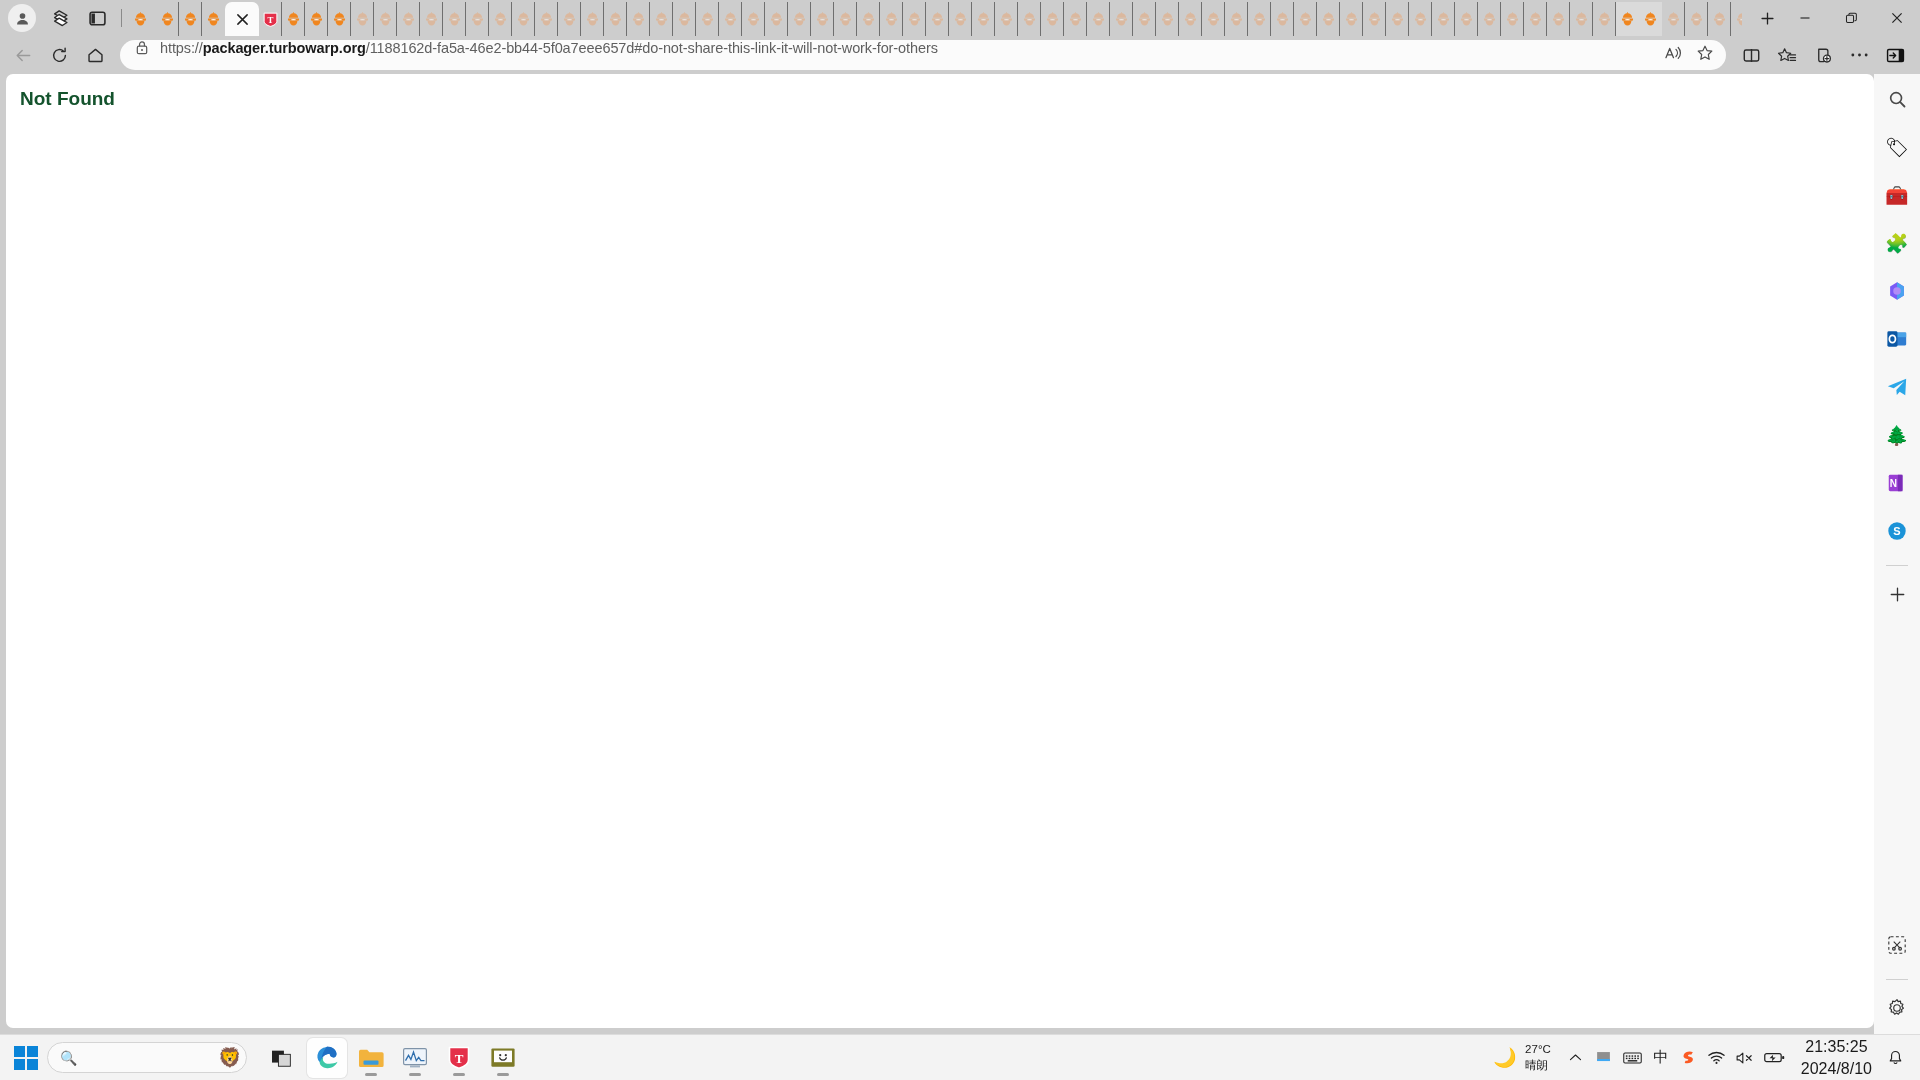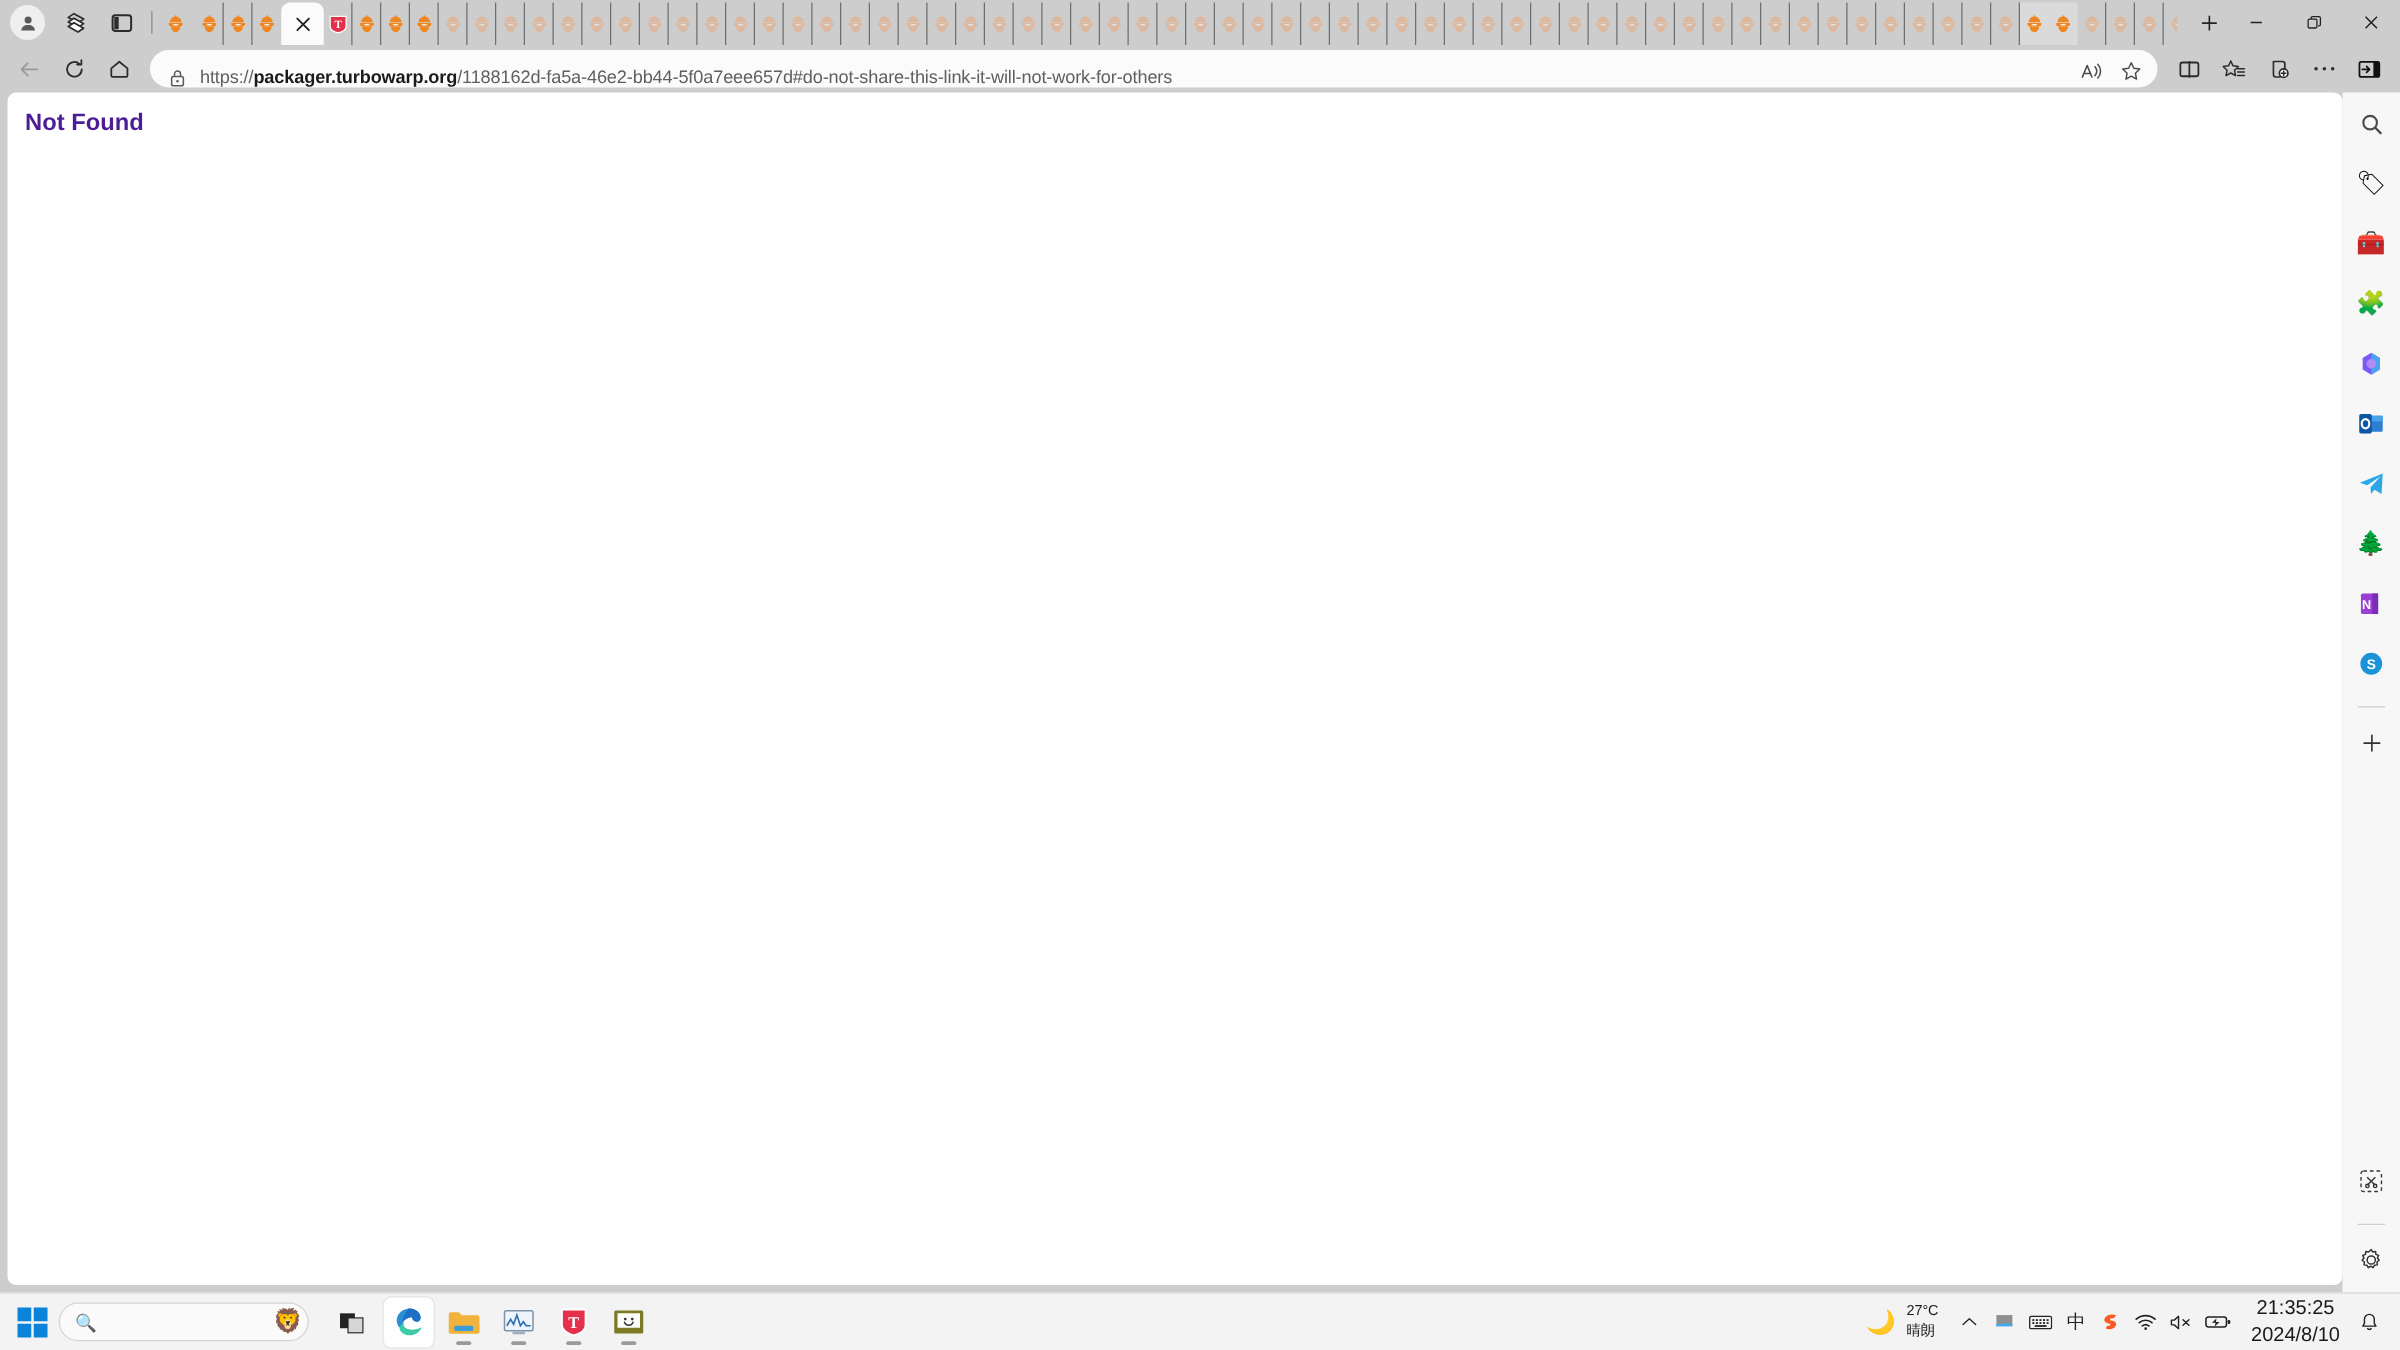--- a/index.html
+++ b/index.html
@@ -85,21 +85,21 @@
     padding: 0 8px 0 6px; gap: 2px;
   }
   .nav-btn {
     width: 34px; height: 30px;
     display: flex; align-items: center; justify-content: center;
     border-radius: 5px;
   }
   #omnibox {
     flex: 1; height: 30px; margin: 0 6px;
     background: #fbfbfb; border-radius: 15px;
-    display: flex; align-items: flex-end;
+    display: flex; align-items: flex-start;
     padding: 0 6px 0 10px;
     overflow: hidden;
   }
   .lock-ico { width: 24px; display: flex; align-items: center; justify-content: center; flex-shrink: 0; }
   #urltext {
     flex: 1; font-size: 14.5px; color: #5f5f5f;
     white-space: nowrap; overflow: hidden;
     padding-left: 6px; letter-spacing: -0.1px;
   }
   #urltext b { color: #1a1a1a; font-weight: 600; }
@@ -117,21 +117,21 @@
 
   
   #below { flex: 1; display: flex; background: #cdcdcd; min-height: 0; }
   #content {
     flex: 1; background: #ffffff;
     border-radius: 7px 7px 7px 7px;
     margin: 0 0 6px 6px;
     padding: 14px 0 0 14px;
     overflow: hidden;
   }
-  #notfound { font-size: 19px; font-weight: bold; color: #4c1d95; }
+  #notfound { font-size: 19px; font-weight: bold; color: #14532d; }
 
   #sidebar {
     width: 46px; min-width: 46px;
     background: #f7f7f7;
     display: flex; flex-direction: column; align-items: center;
     padding-top: 9px;
   }
   .sb-item {
     width: 32px; height: 32px; margin-bottom: 16px;
     display: flex; align-items: center; justify-content: center;

